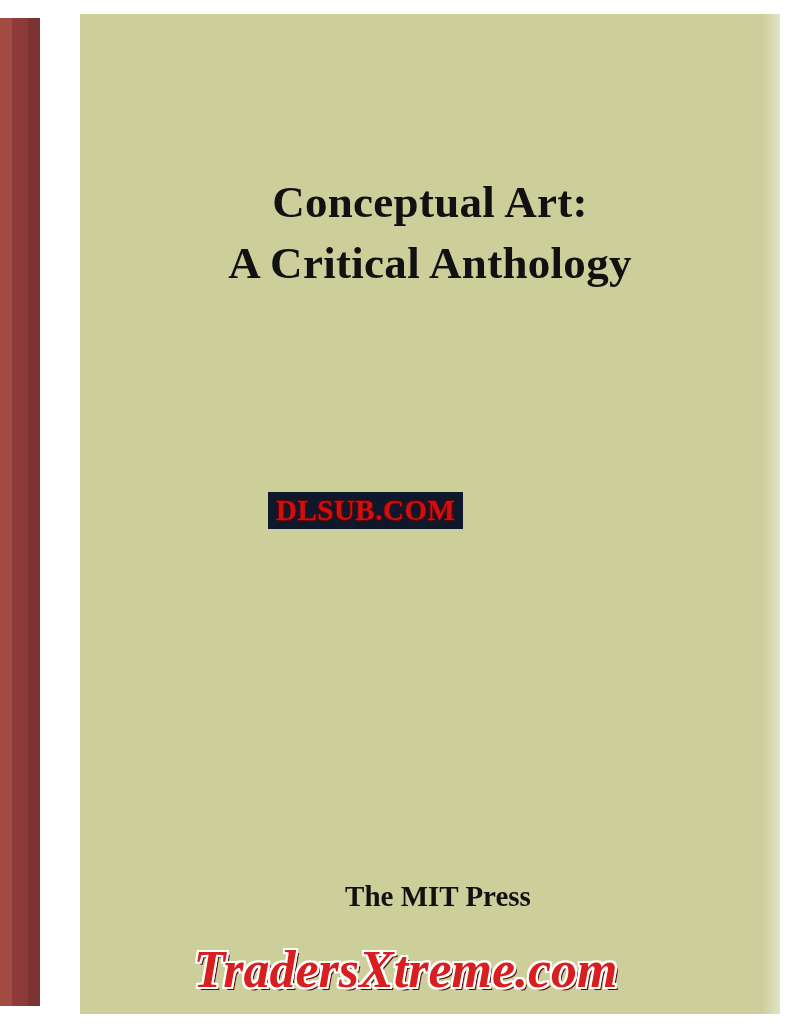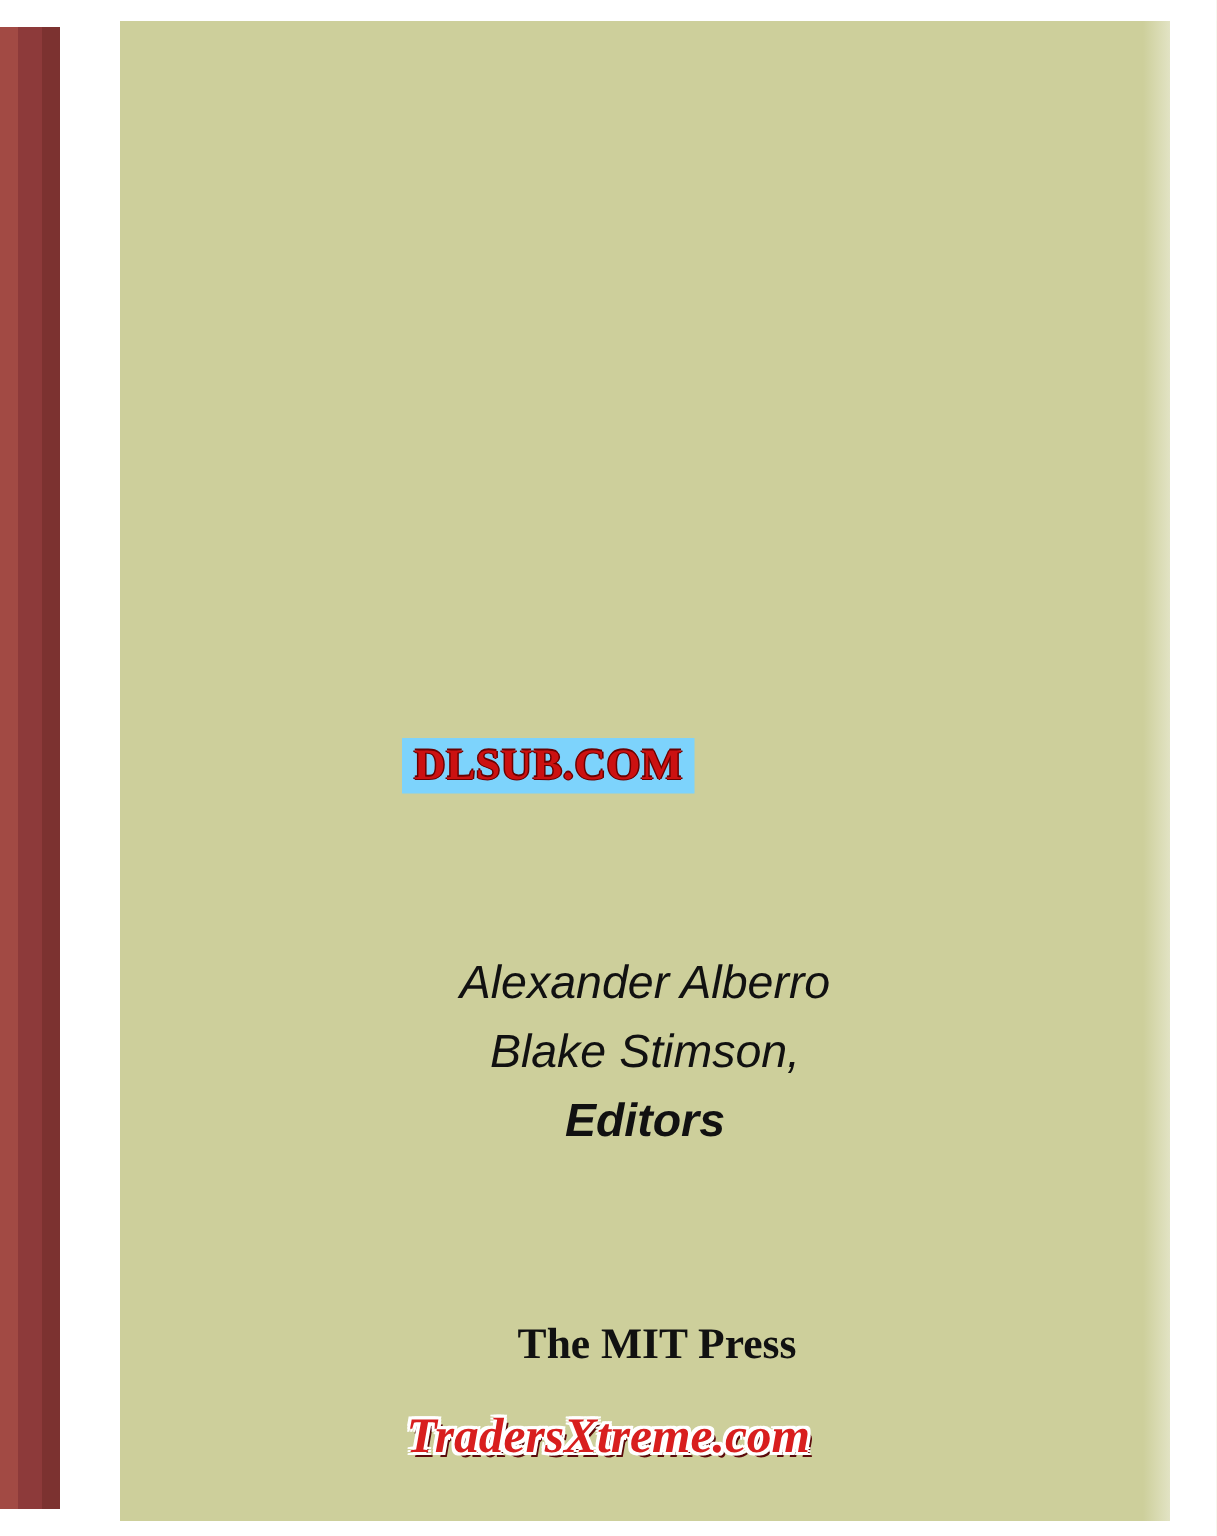--- a/index.html
+++ b/index.html
@@ -160,21 +160,21 @@
     color: #1a1a1a;
     letter-spacing: -0.5px;
     text-shadow: 1px 1px 0 #ffffff;
   }
 
   .wm-center {
     position: absolute;
     left: 268px;
     top: 492px;
     padding: 2px 8px;
-    background: #7dd3fc;
+    background: #0f172a;
     font-family: "Liberation Serif", serif;
     font-weight: bold;
     font-size: 29px;
     color: #cc1111;
     letter-spacing: 0.5px;
     text-shadow:
        1px 0 0 #6b0000,
       -1px 0 0 #6b0000,
        0 1px 0 #6b0000,
        0 -1px 0 #6b0000;
@@ -182,21 +182,21 @@
 
   .wm-bottom {
     position: absolute;
     left: 0px;
     top: 940px;
     width: 811px;
     text-align: center;
     font-family: "Liberation Serif", serif;
     font-weight: bold;
     font-style: italic;
-    font-size: 33px;
+    font-size: 52px;
     color: #d81e1e;
     letter-spacing: 0px;
     text-shadow:
        2px 0 0 #ffffff,
       -2px 0 0 #ffffff,
        0 2px 0 #ffffff,
        0 -2px 0 #ffffff,
        2px 2px 0 #ffffff,
       -2px 2px 0 #ffffff,
        2px -2px 0 #ffffff,
@@ -214,26 +214,25 @@
   <div class="book-spine-dark"></div>
   <div class="book-page-edge"></div>
 
   <div class="cover"></div>
   <div class="cover-right-fade"></div>
   <div class="cover-edge-white"></div>
   <div class="cover-top-white"></div>
   <div class="cover-corner-notch"></div>
   <div class="cover-corner-notch-b"></div>
 
+  <div class="title-block">
+    <div class="title-line">Conceptual Art:</div>
+    <div class="title-line">A Critical Anthology</div>
+  </div>
 
   <div class="wm-center">DLSUB.COM</div>
 
-  <div class="authors-block">
-    <div class="author-line">Alexander Alberro</div>
-    <div class="author-line">Blake Stimson,</div>
-    <div class="editors-line">Editors</div>
-  </div>
 
   <div class="publisher">The MIT Press</div>
 
   <div class="wm-bottom">TradersXtreme.com</div>
 
 </div>
 
 </body></html>

